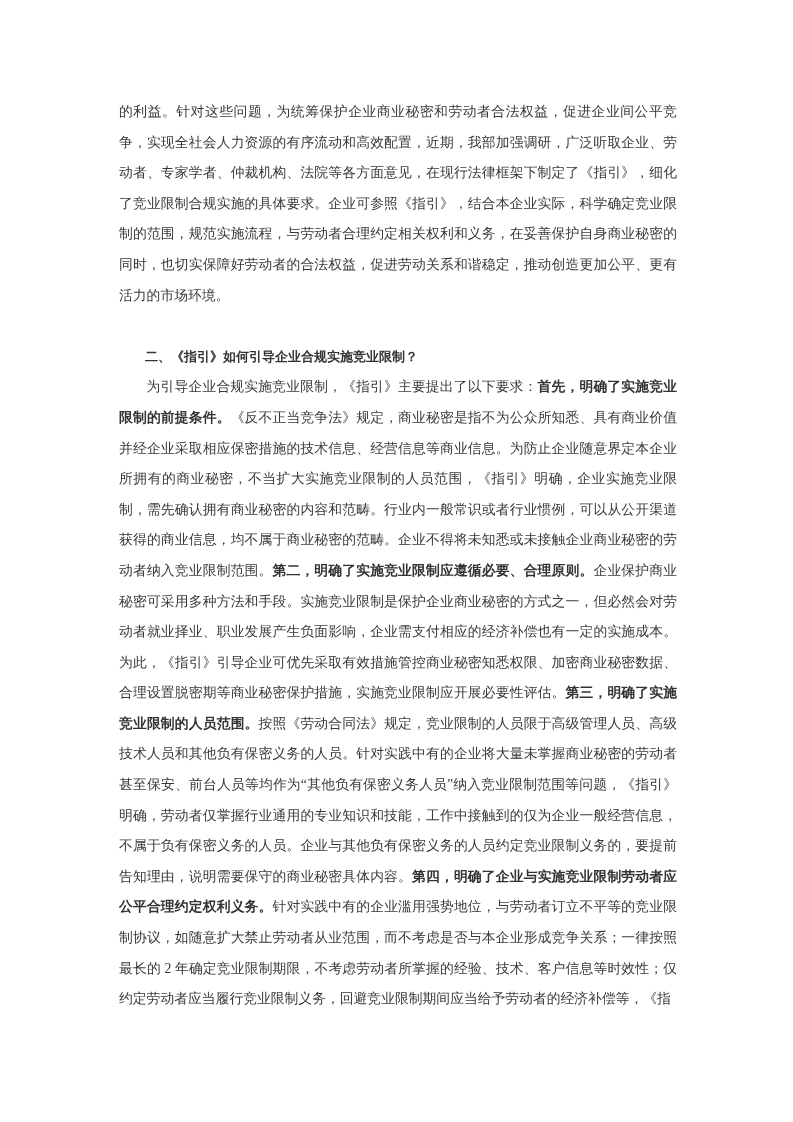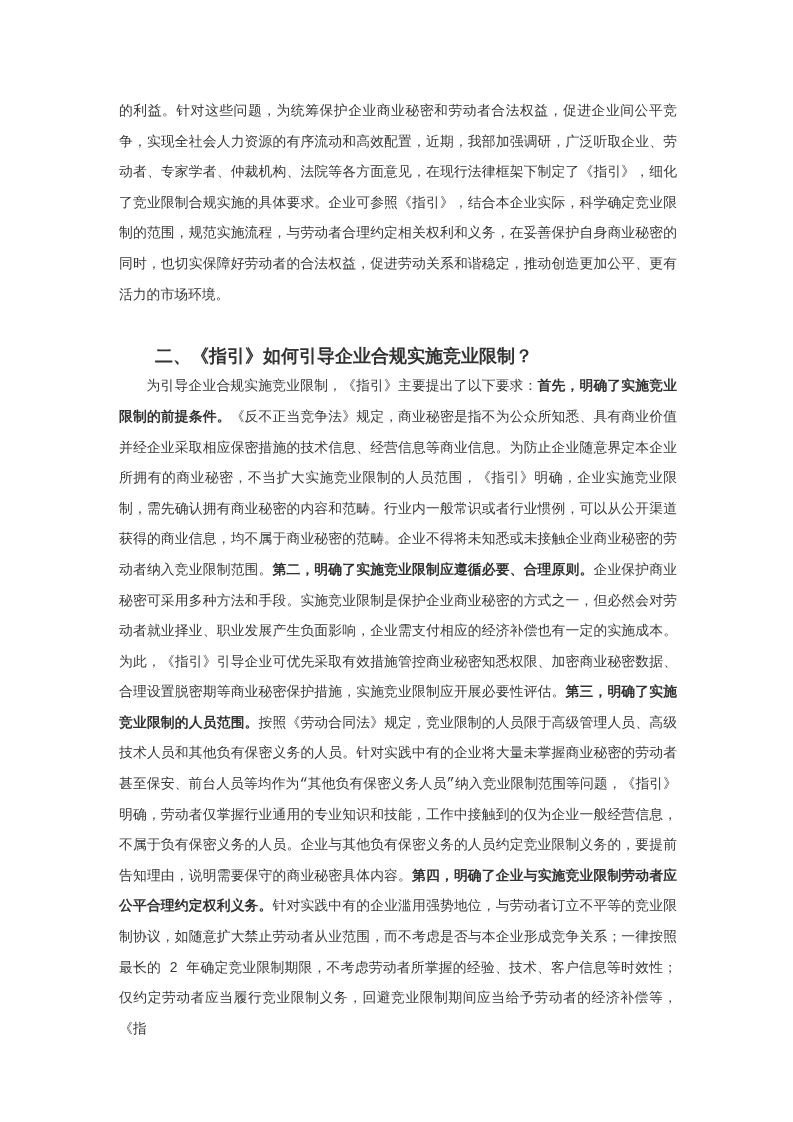--- a/index.html
+++ b/index.html
@@ -8,37 +8,37 @@
     background: #ffffff;
   }
   .page {
     position: relative;
     width: 793px;
     height: 1122px;
     box-sizing: border-box;
     padding: 97px 116px 0 119px;
     background: #ffffff;
     overflow: hidden;
-    font-family: Liberation Mono, monospace;
+    font-family: Liberation Serif, serif;
     font-size: 13.8px;
     line-height: 30.6px;
     color: #383838;
     text-align: justify;
     text-justify: inter-ideograph;
   }
   .para {
     margin: 0;
     text-indent: 2em;
   }
   .para.no-indent {
     text-indent: 0;
   }
   .heading {
     margin: 30.6px 0 0 0;
-    font-size: 18px;
+    font-size: 13px;
     line-height: 30.6px;
     font-weight: 700;
     text-indent: 2em;
     color: #333333;
   }
   .bold {
     font-weight: 700;
     color: #333333;
   }
 </style>

